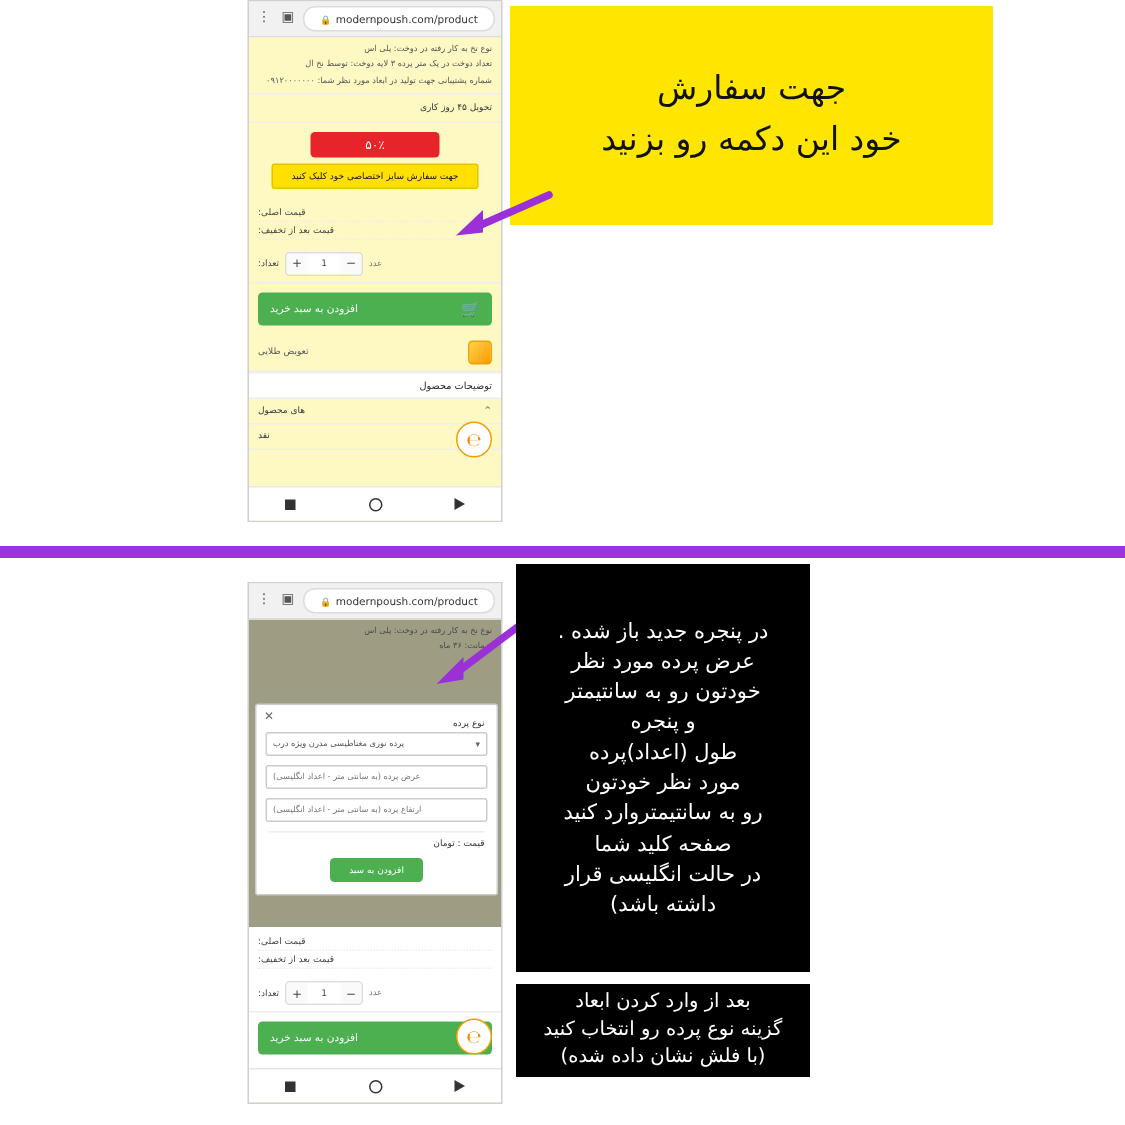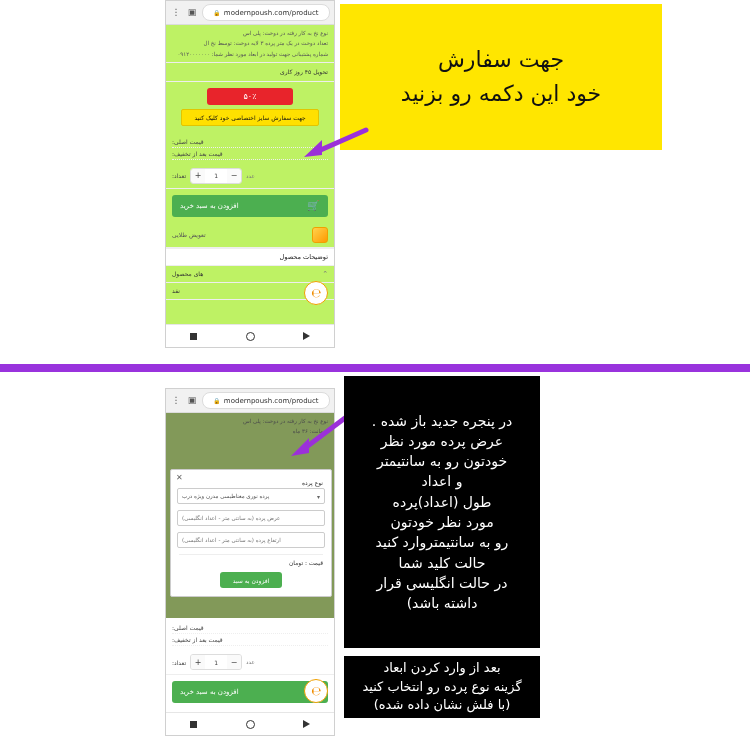--- a/index.html
+++ b/index.html
@@ -38,21 +38,21 @@
   .url-pill{
     flex:1;height:15px;background:#ffffff;border:1px solid #dcdcdc;border-radius:8px;
     display:flex;align-items:center;justify-content:center;gap:3px;
     font-size:7px;color:#333;
   }
   .lock{font-size:6px;color:#444;}
 
   .page{
     position:relative;
     height:calc(100% - 24px);
-    background:#bef264;
+    background:#fef9c3;
     overflow:hidden;
     direction:rtl;
     font-size:6px;
     color:#333;
   }
   .page .sec{padding:3px 6px;border-bottom:1px solid #eee;text-align:right;line-height:1.9;}
   .line{color:#555;font-size:5.5px;}
   .center{text-align:center;}
 
   .badge-red{
@@ -313,25 +313,25 @@
       <line x1="60" y1="4" x2="20" y2="34" stroke="#9b30d9" stroke-width="5" stroke-linecap="round"></line>
       <polygon points="6,42 24,24 24,39" fill="#9b30d9"></polygon>
     </svg>
   </div>
 </div>
 
 <div class="black-note" id="note-main">
   <div>در پنجره جدید باز شده .</div>
   <div>عرض پرده مورد نظر</div>
   <div>خودتون رو به سانتیمتر</div>
-  <div>و اعداد</div>
+  <div>و پنجره</div>
   <div>طول (اعداد)پرده</div>
   <div>مورد نظر خودتون</div>
   <div>رو به سانتیمتروارد کنید</div>
-  <div>حالت کلید شما</div>
+  <div>صفحه کلید شما</div>
   <div>در حالت انگلیسی قرار</div>
   <div>داشته باشد)</div>
 </div>
 
 <div class="black-note" id="note-second">
   <div>بعد از وارد کردن ابعاد</div>
   <div>گزینه نوع پرده رو انتخاب کنید</div>
   <div>(با فلش نشان داده شده)</div>
 </div>
 

